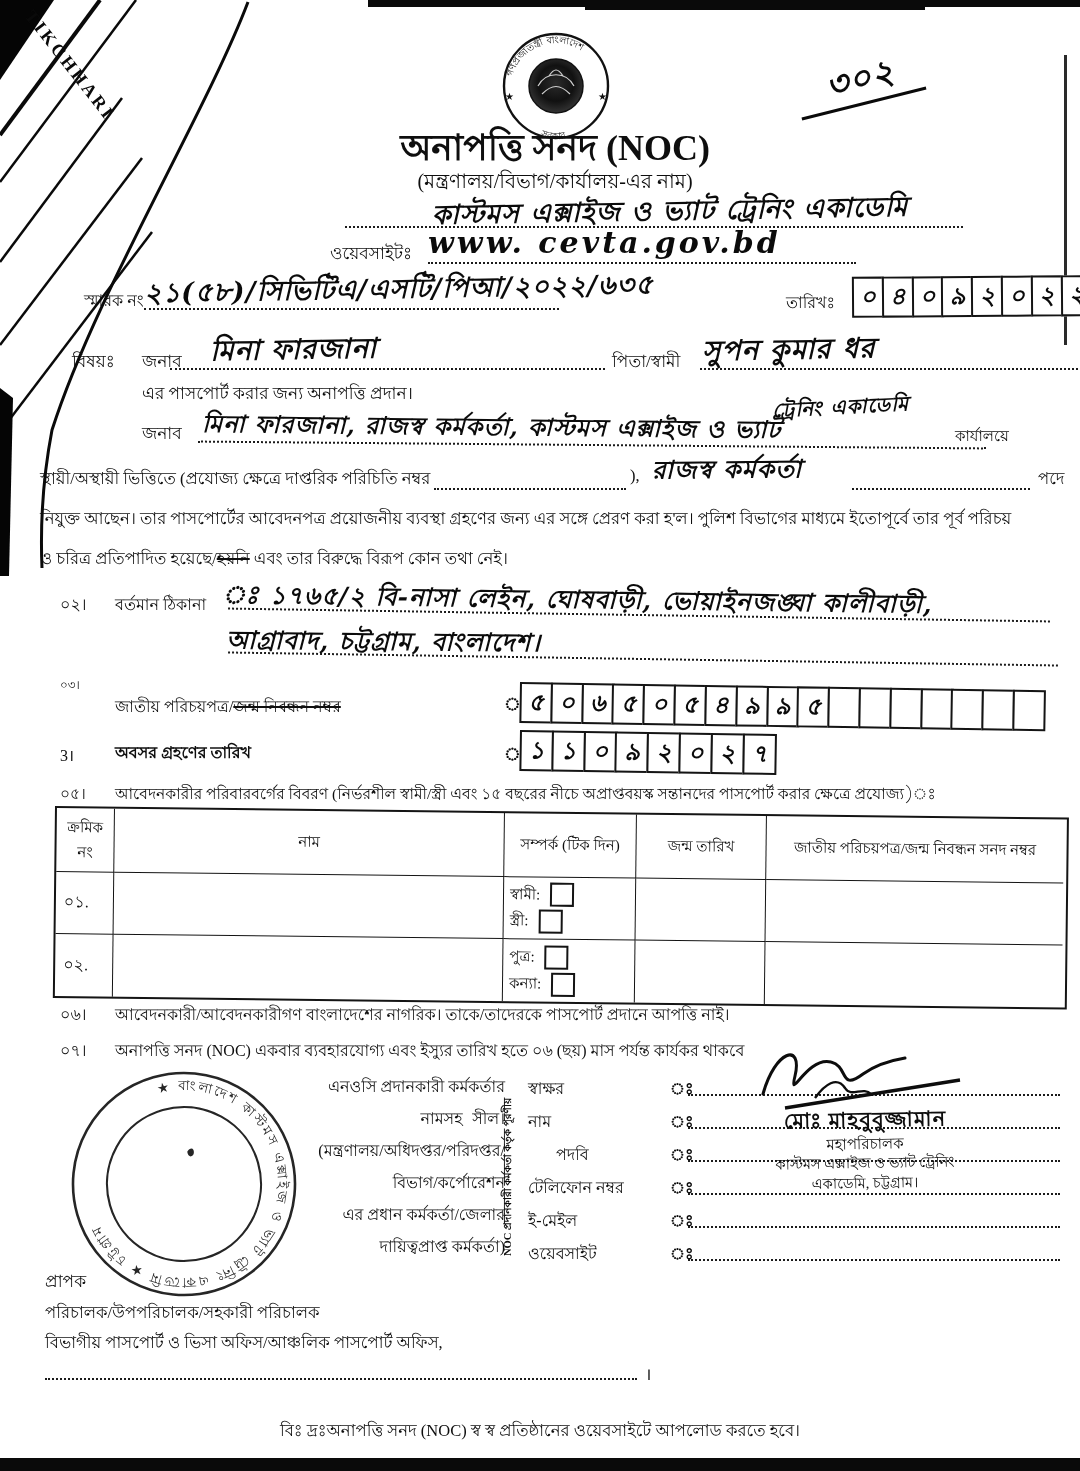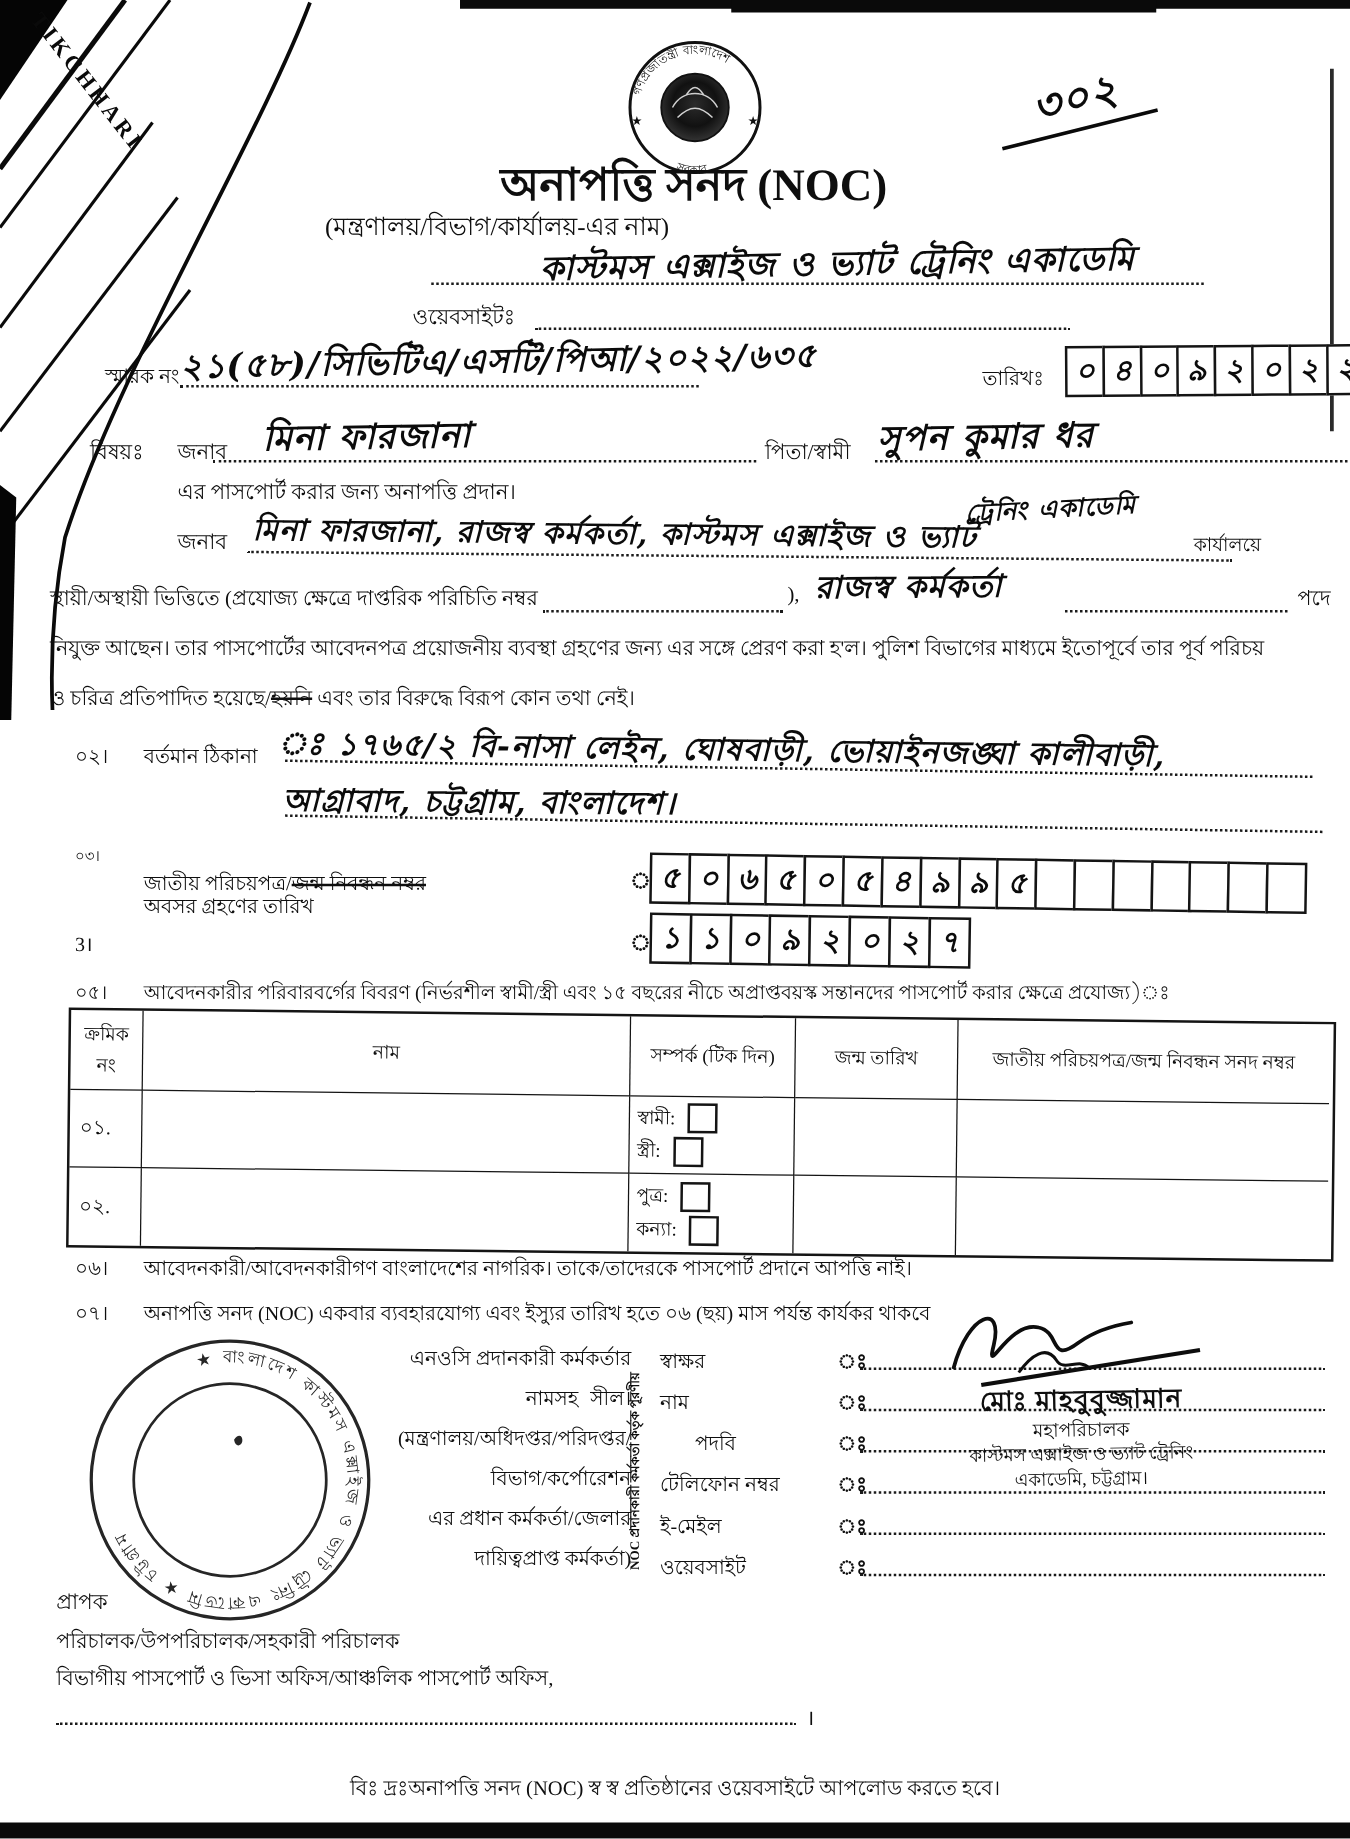--- a/index.html
+++ b/index.html
@@ -74,26 +74,27 @@
       <textPath href="#arcB" startOffset="32%">সরকার</textPath>
     </text>
     <text x="11" y="74" font-size="10" fill="#111">★</text>
     <text x="104" y="74" font-size="10" fill="#111">★</text>
   </svg>
 
   <div class="hw" style="left:826px;top:52px;font-size:34px;transform:rotate(-14deg);">৩০২</div>
   <div class="abs" style="left:800px;top:102px;width:128px;height:3px;background:#0a0a0a;transform:rotate(-14deg);"></div>
 
   <div class="lbl" style="left:260px;top:120px;width:590px;text-align:center;font-size:36px;font-weight:bold;">অনাপত্তি সনদ (NOC)</div>
-  <div class="lbl" style="left:260px;top:166px;width:590px;text-align:left;font-size:20px;">(মন্ত্রণালয়/বিভাগ/কার্যালয়-এর নাম)</div>
+  <div class="lbl" style="left:260px;top:166px;width:590px;text-align:center;font-size:20px;">(মন্ত্রণালয়/বিভাগ/কার্যালয়-এর নাম)</div>
 
   <div class="hw" style="left:330px;top:190px;width:680px;text-align:center;font-size:27px;transform:rotate(-1deg);">কাস্টমস এক্সাইজ ও ভ্যাট ট্রেনিং একাডেমি</div>
   <div class="dots" style="left:345px;top:226px;width:618px;"></div>
 
   <div class="lbl" style="left:330px;top:240px;font-size:17px;">ওয়েবসাইটঃ</div>
+  <div class="hw" style="left:428px;top:225px;font-size:30px;letter-spacing:3px;">www. cevta.gov.bd</div>
   <div class="dots" style="left:428px;top:262px;width:428px;"></div>
 
   <div class="lbl" style="left:84px;top:288px;font-size:16px;">স্মারক নং</div>
   <div class="hw" style="left:144px;top:268px;font-size:27px;transform:rotate(-1deg);">২১(৫৮)/সিভিটিএ/এসটি/পিআ/২০২২/৬৩৫</div>
   <div class="dots" style="left:144px;top:308px;width:415px;"></div>
 
   <div class="lbl" style="left:786px;top:290px;font-size:16px;">তারিখঃ</div>
   <div class="boxstrip" style="left:852px;top:276px;transform:rotate(-0.4deg);">
     <span class="dbx">
         <span class="dgt">০</span>
@@ -194,21 +195,21 @@
     <span class="dbx" style="width:29px"></span>
     <span class="dbx" style="width:29px"></span>
     <span class="dbx" style="width:29px"></span>
     <span class="dbx" style="width:29px"></span>
     <span class="dbx" style="width:29px"></span>
     <span class="dbx" style="width:29px"></span>
     <span class="dbx" style="width:29px"></span>
   </div>
 
   <div class="lbl" style="left:60px;top:744px;font-size:16px;">3।</div>
-  <div class="lbl" style="left:115px;top:712px;font-size:16px;">অবসর গ্রহণের তারিখ</div>
+  <div class="lbl" style="left:115px;top:740px;font-size:16px;font-weight:bold;">অবসর গ্রহণের তারিখ</div>
   <div class="lbl" style="left:504px;top:740px;font-size:18px;font-weight:bold;">ঃ</div>
   <div class="boxstrip" style="left:520px;top:730px;transform:rotate(0.9deg);transform-origin:0 0;">
     <span class="dbx" style="width:30px">
         <span class="dgt">১</span>
       </span>
     <span class="dbx" style="width:30px">
         <span class="dgt">১</span>
       </span>
     <span class="dbx" style="width:30px">
         <span class="dgt">০</span>

